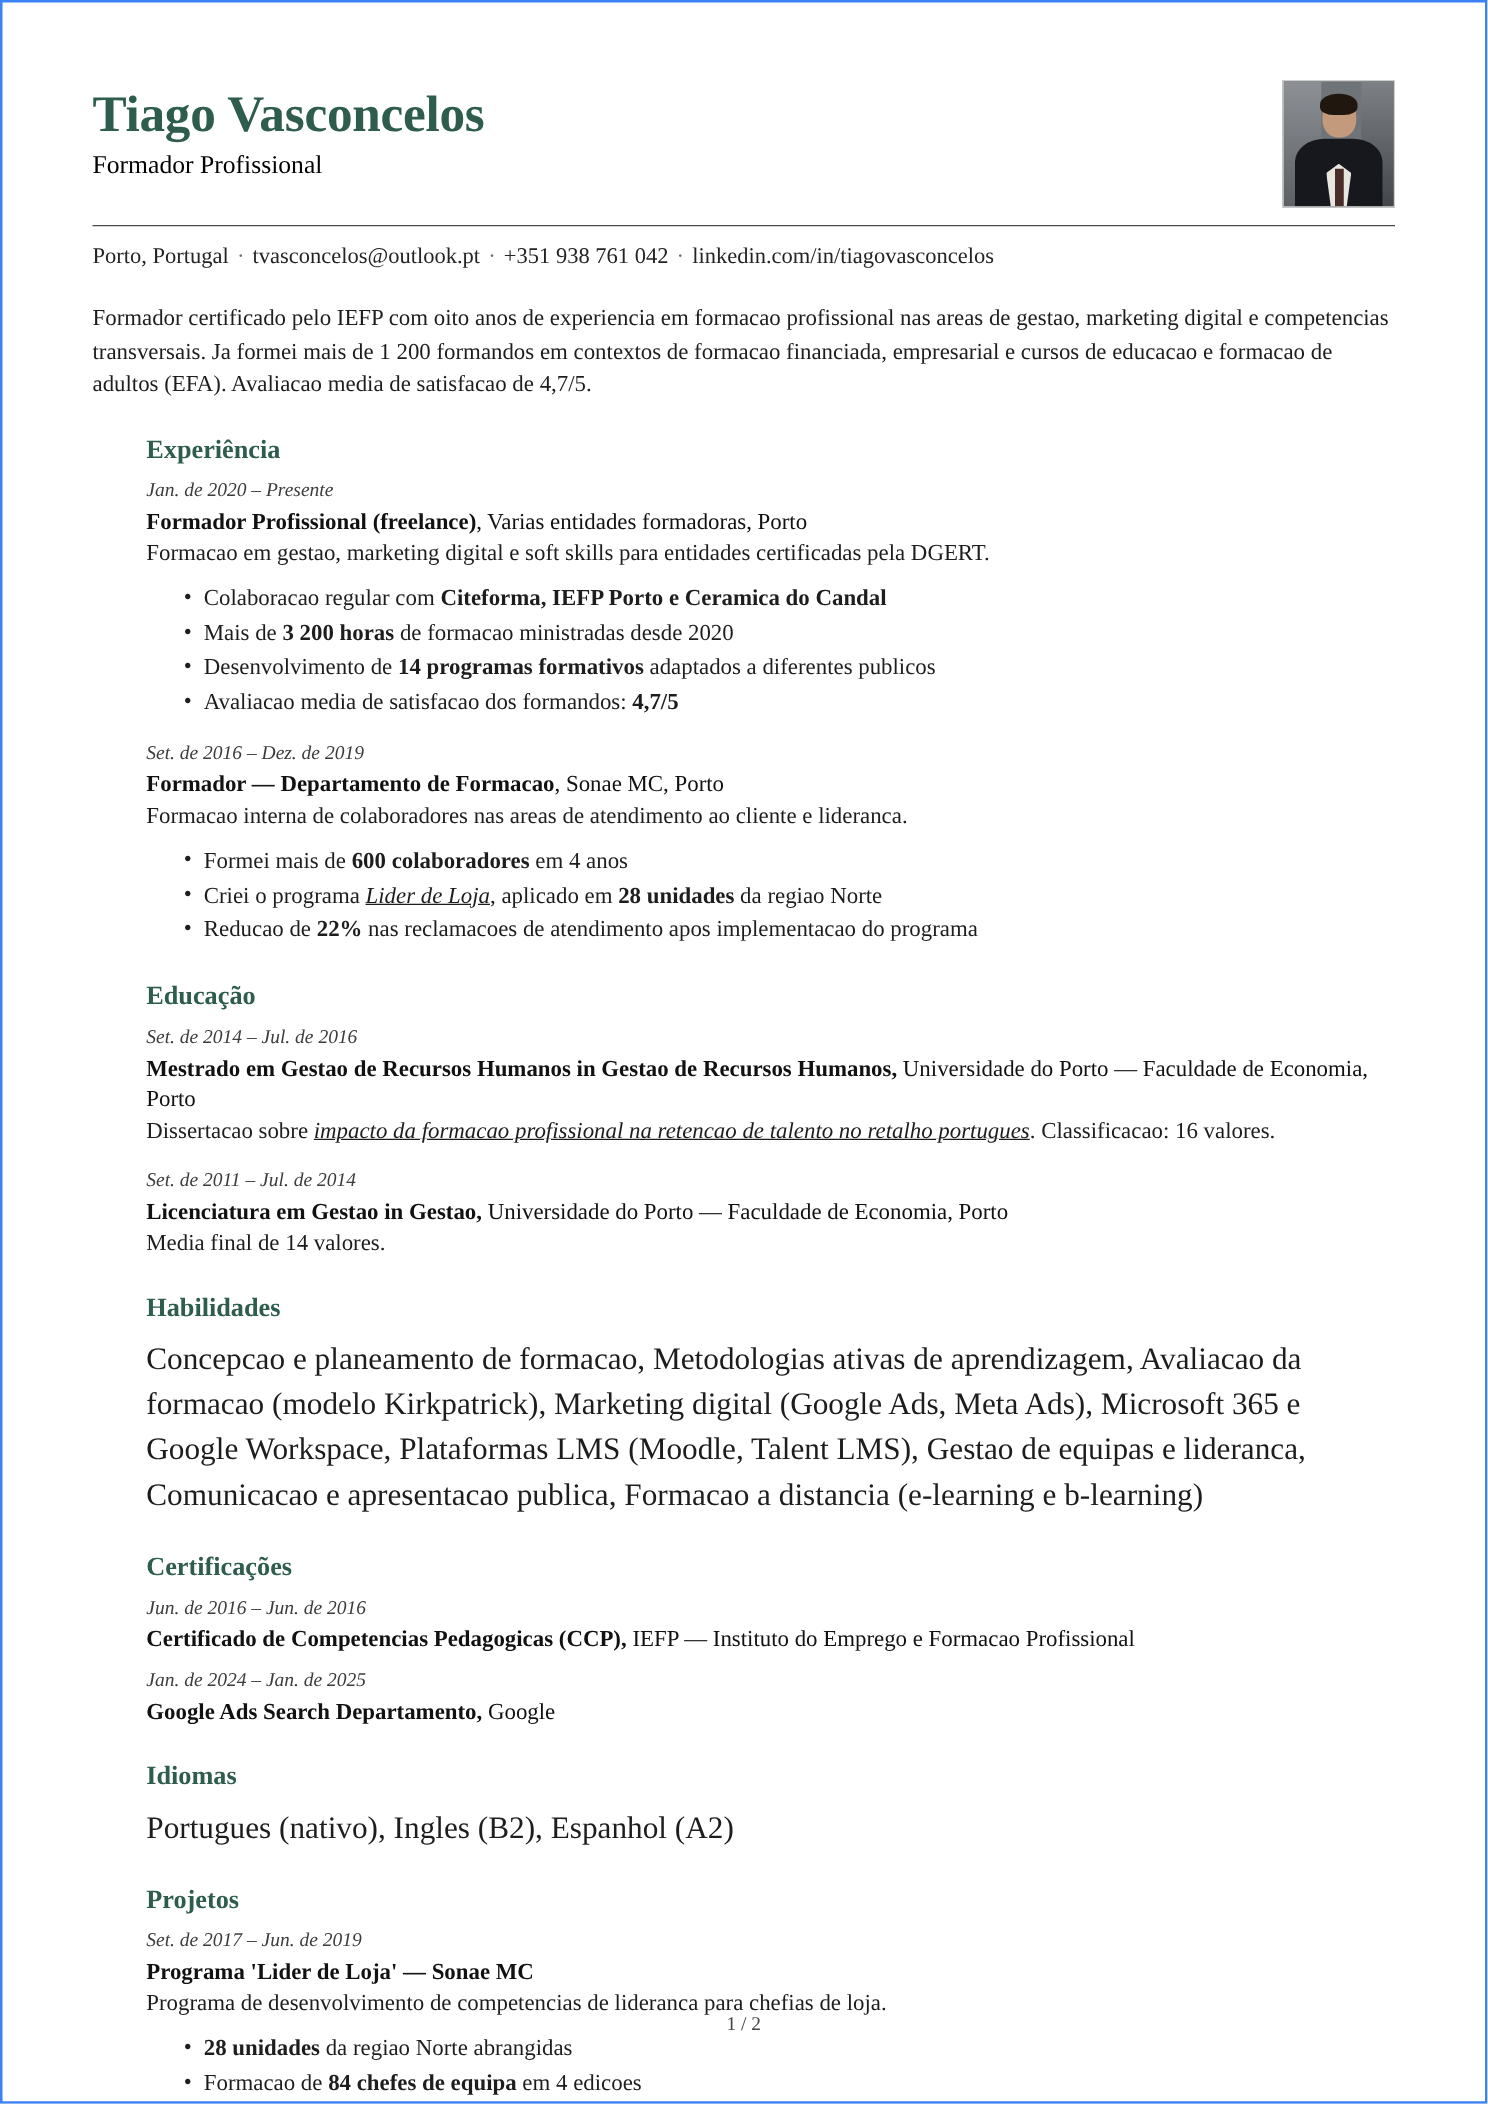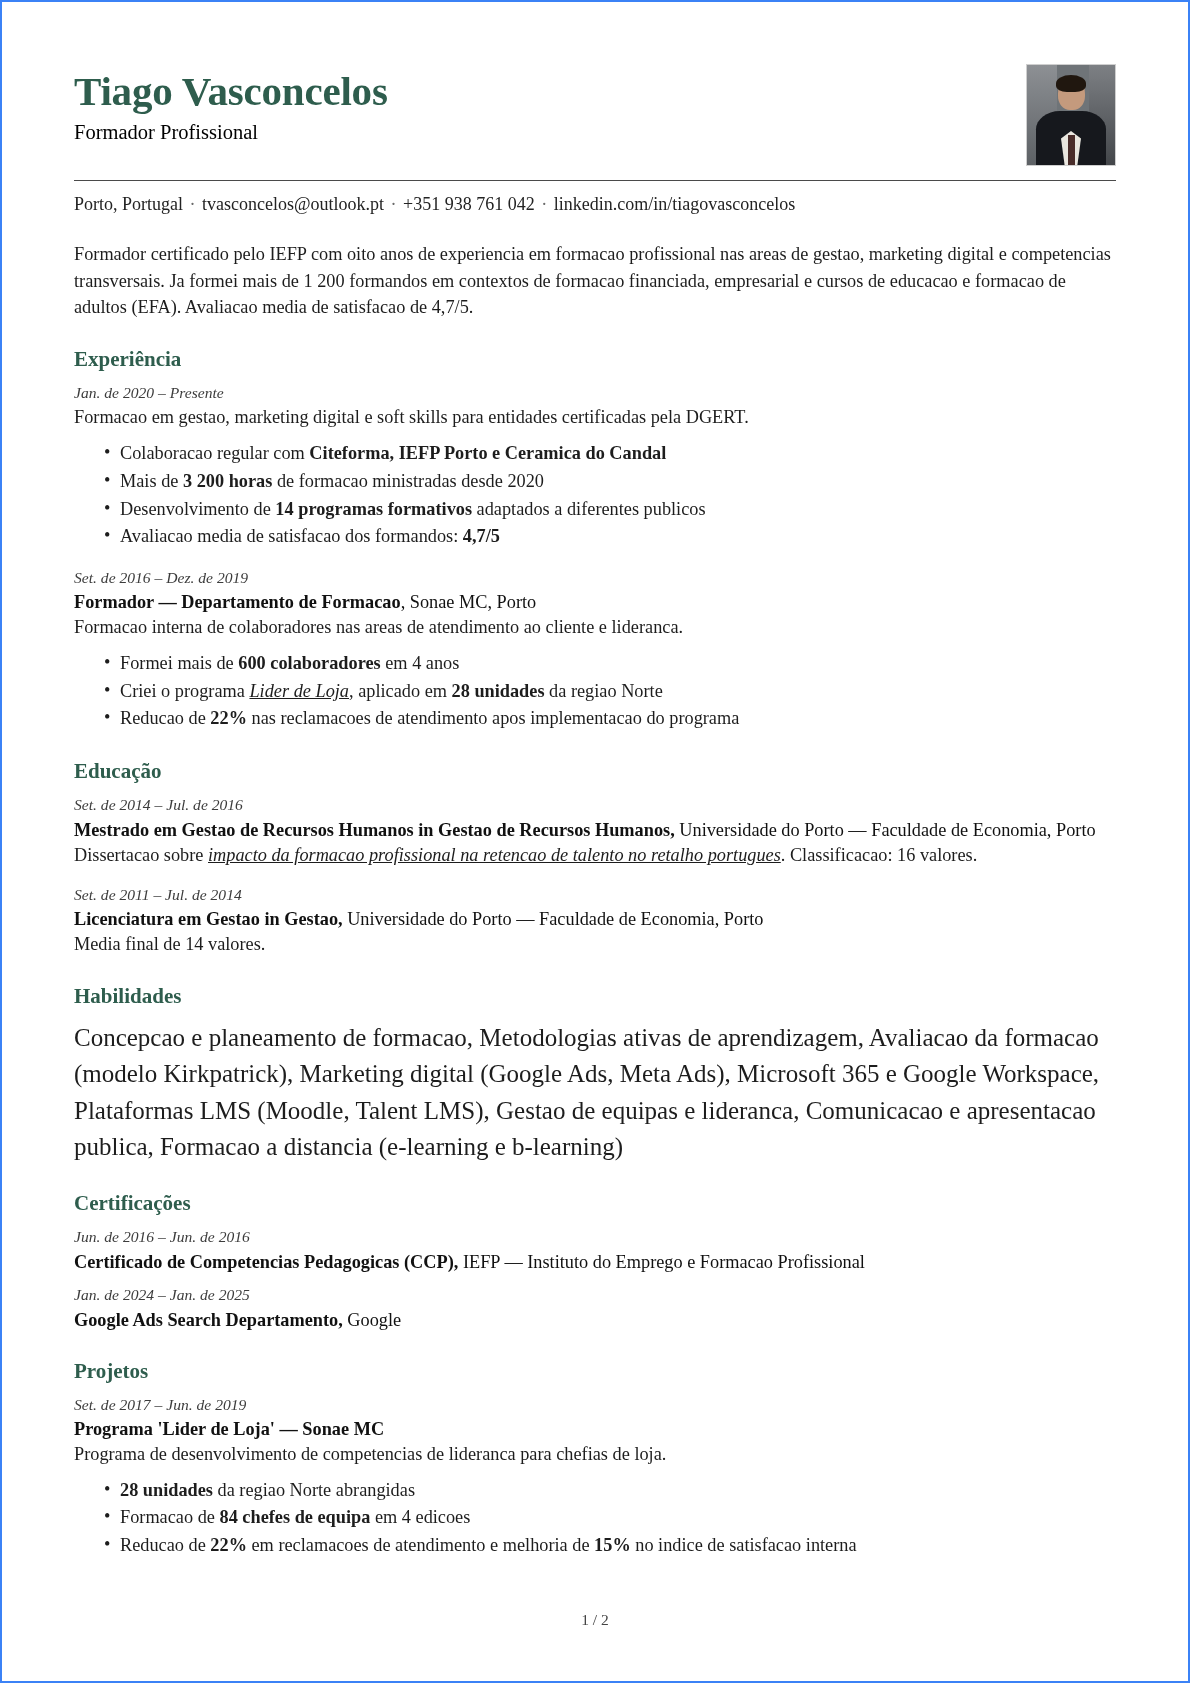--- a/index.html
+++ b/index.html
@@ -88,21 +88,21 @@
 
   .summary {
     font-size: 18.3px;
     color: #1d1d1d;
     line-height: 1.45;
     margin-top: 25px;
     text-align: left;
   }
 
   
-  .section { margin-top: 26px; }
+  .section { margin-top: 26px; margin-left: 43px; }
   .section-title {
     font-size: 21px;
     font-weight: bold;
     color: #2e5d4d;
     margin: 0 0 11px 0;
     line-height: 1.2;
   }
   .entry { margin-bottom: 17px; }
   .entry:last-child { margin-bottom: 0; }
   .entry-date {
@@ -194,20 +194,21 @@
       <span>linkedin.com/in/tiagovasconcelos</span>
     </div>
 
     <div class="summary">Formador certificado pelo IEFP com oito anos de experiencia em formacao profissional nas areas de gestao, marketing digital e competencias transversais. Ja formei mais de 1 200 formandos em contextos de formacao financiada, empresarial e cursos de educacao e formacao de adultos (EFA). Avaliacao media de satisfacao de 4,7/5.</div>
 
     <div class="section">
       <div class="section-title">Experiência</div>
 
       <div class="entry">
         <div class="entry-date">Jan. de 2020 – Presente</div>
+        <div class="entry-title"><b>Formador Profissional (freelance)</b><span>, Varias entidades formadoras, Porto</span></div>
         <div class="entry-desc">Formacao em gestao, marketing digital e soft skills para entidades certificadas pela DGERT.</div>
         <ul class="bullets">
           <li><span>Colaboracao regular com </span><b>Citeforma, IEFP Porto e Ceramica do Candal</b><span></span></li>
           <li><span>Mais de </span><b>3 200 horas</b><span> de formacao ministradas desde 2020</span></li>
           <li><span>Desenvolvimento de </span><b>14 programas formativos</b><span> adaptados a diferentes publicos</span></li>
           <li><span>Avaliacao media de satisfacao dos formandos: </span><b>4,7/5</b><span></span></li>
         </ul>
       </div>
 
       <div class="entry">
@@ -250,20 +251,24 @@
         <div class="entry-date">Jun. de 2016 – Jun. de 2016</div>
         <div class="entry-title"><b>Certificado de Competencias Pedagogicas (CCP),</b><span> IEFP — Instituto do Emprego e Formacao Profissional</span></div>
       </div>
 
       <div class="entry">
         <div class="entry-date">Jan. de 2024 – Jan. de 2025</div>
         <div class="entry-title"><b>Google Ads Search Departamento,</b><span> Google</span></div>
       </div>
     </div>
 
+    <div class="section">
+      <div class="section-title">Idiomas</div>
+      <div class="plain-para">Portugues (nativo), Ingles (B2), Espanhol (A2)</div>
+    </div>
 
     <div class="section">
       <div class="section-title">Projetos</div>
 
       <div class="entry">
         <div class="entry-date">Set. de 2017 – Jun. de 2019</div>
         <div class="entry-title"><b>Programa 'Lider de Loja' — Sonae MC</b></div>
         <div class="entry-desc">Programa de desenvolvimento de competencias de lideranca para chefias de loja.</div>
         <ul class="bullets">
           <li><span></span><b>28 unidades</b><span> da regiao Norte abrangidas</span></li>

